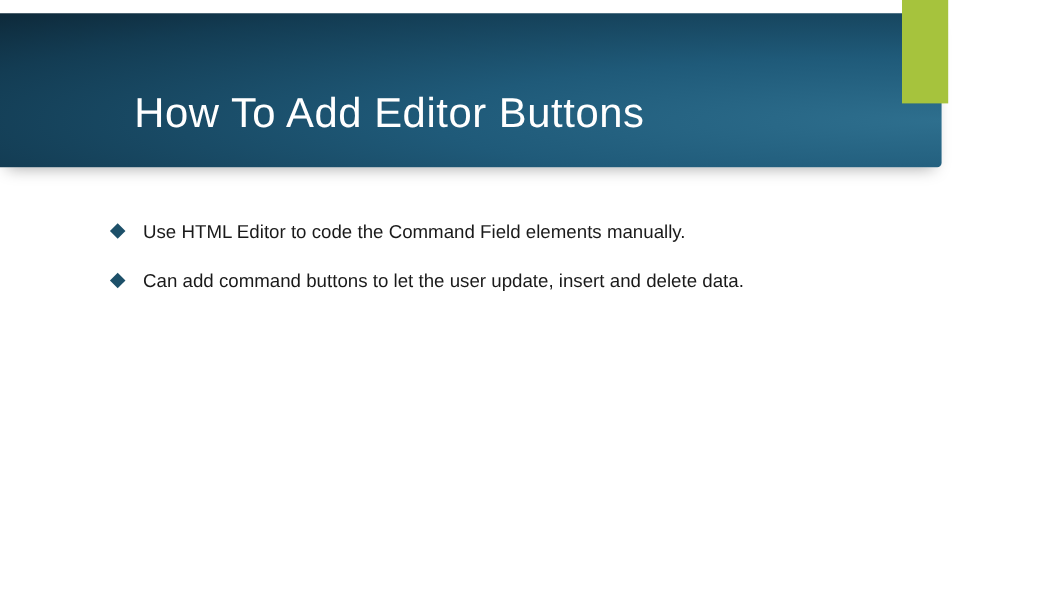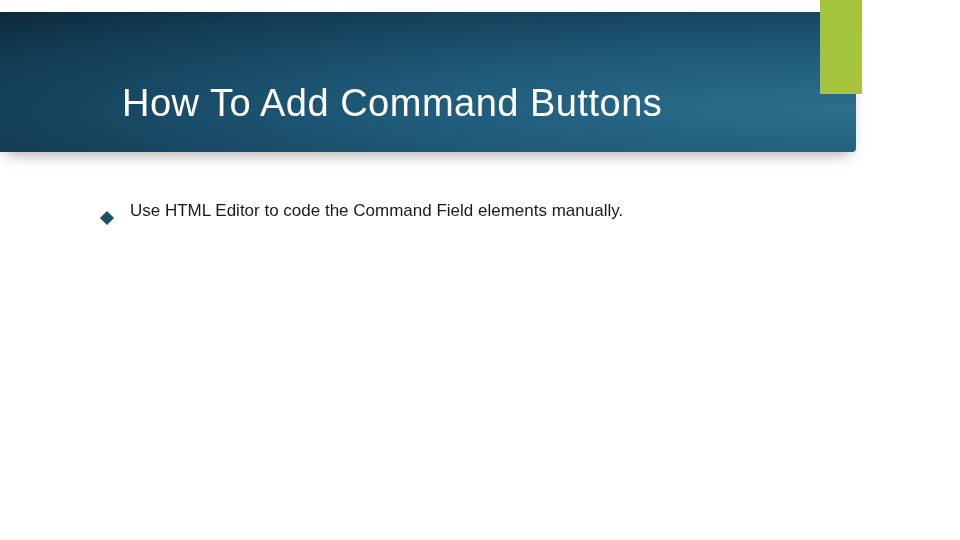--- a/index.html
+++ b/index.html
@@ -45,21 +45,21 @@
     letter-spacing: 0.5px;
   }
   .bullets {
     position: absolute;
     left: 102px;
     top: 200px;
     right: 60px;
   }
   .bullet-row {
     display: flex;
-    align-items: flex-end;
+    align-items: flex-start;
     margin-bottom: 22px;
     font-size: 17px;
     color: #1a1a1a;
   }
   .diamond {
     flex: 0 0 auto;
     width: 10px;
     height: 10px;
     background: #1d5069;
     transform: rotate(45deg);
@@ -70,29 +70,33 @@
     flex: 1 1 auto;
     line-height: 1.35;
   }
 </style>
 </head>
 <body>
 
 <div class="slide">
 
   <div class="title-band">
-    <div class="title-text">How To Add Command Buttons</div>
+    <div class="title-text">How To Add Editor Buttons</div>
   </div>
 
   <div class="accent-block"></div>
 
   <div class="bullets">
 
     <div class="bullet-row">
       <div class="diamond"></div>
       <div class="bullet-text">Use HTML Editor to code the Command Field elements manually.</div>
     </div>
 
+    <div class="bullet-row">
+      <div class="diamond"></div>
+      <div class="bullet-text">Can add command buttons to let the user update, insert and delete data.</div>
+    </div>
 
 
   </div>
 
 </div>
 
 </body></html>

